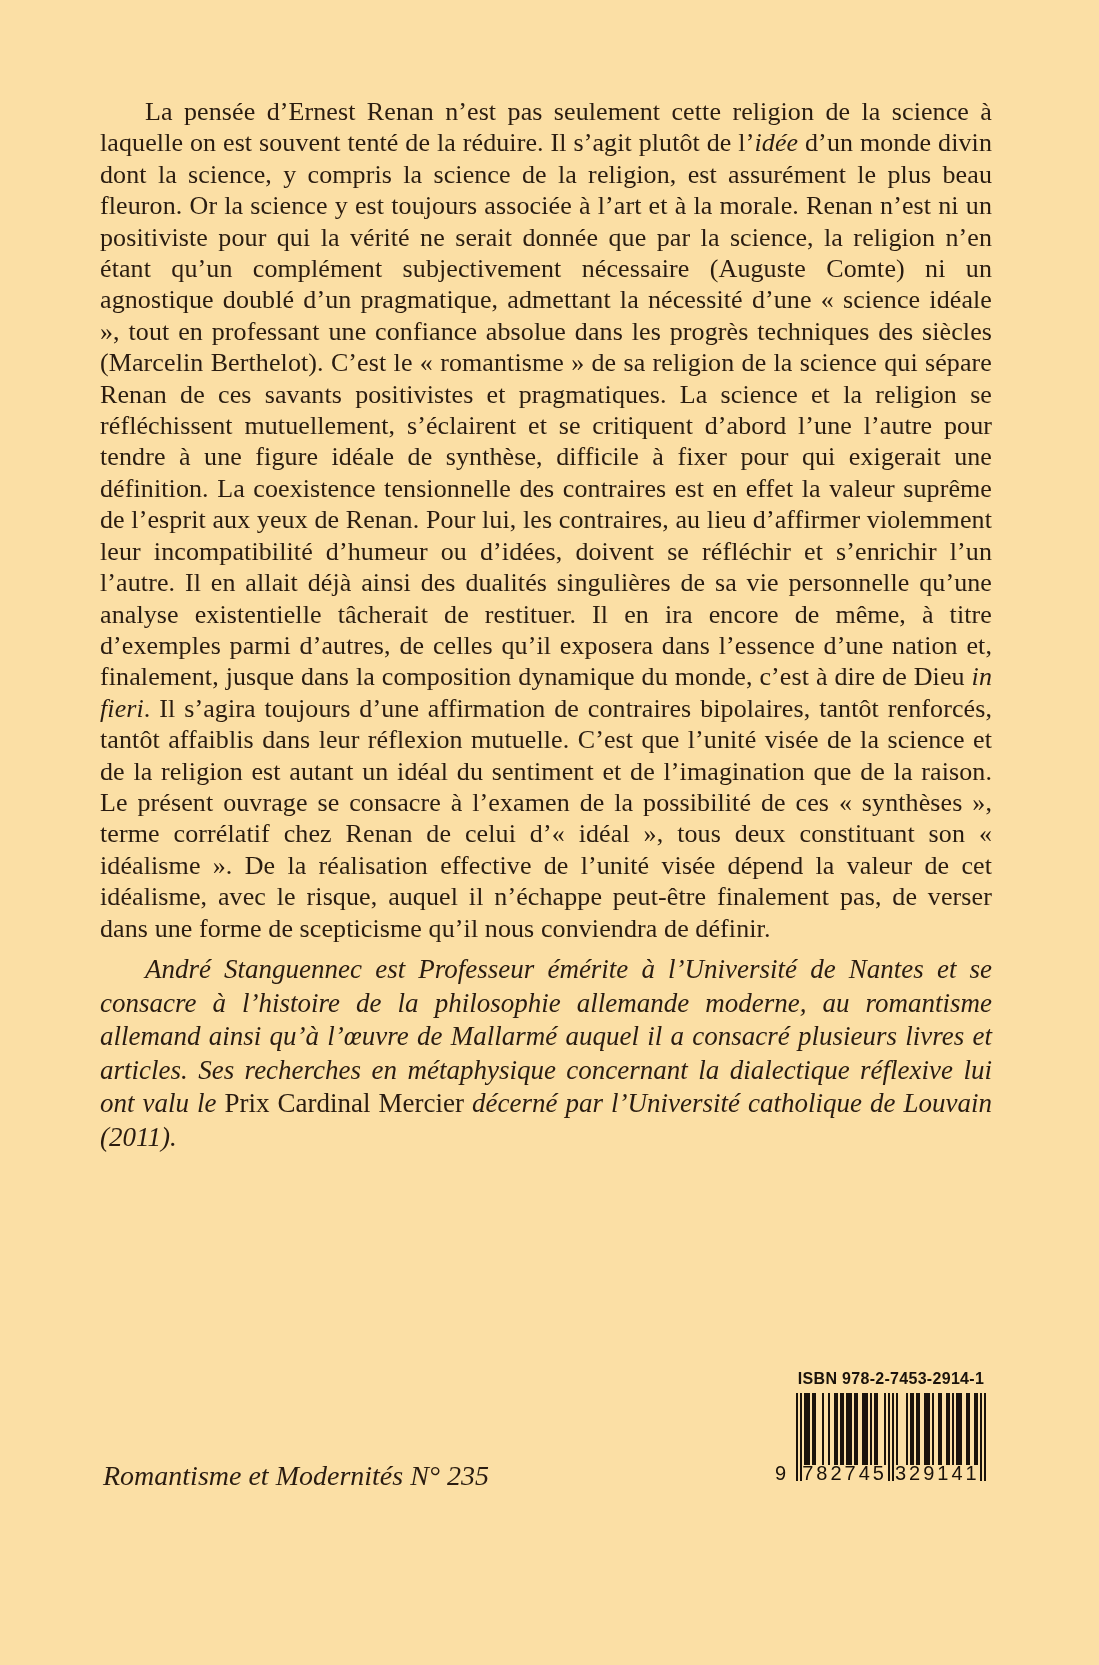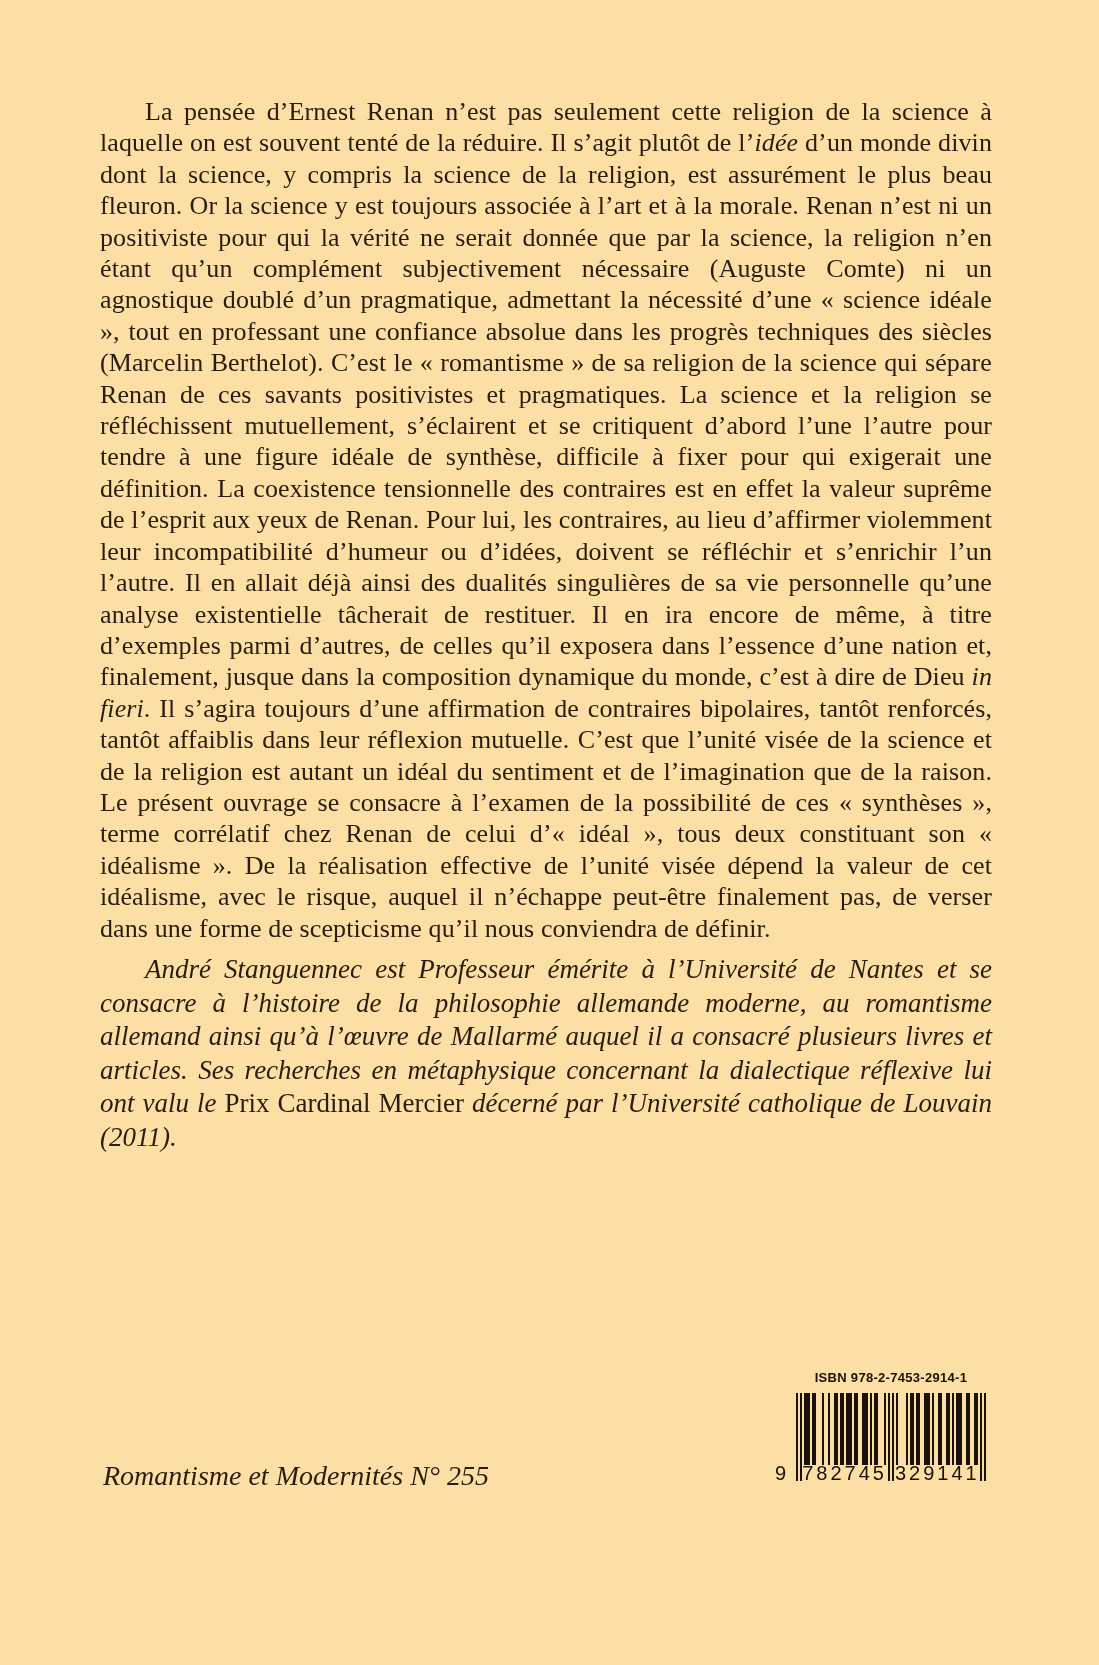--- a/index.html
+++ b/index.html
@@ -57,21 +57,21 @@
     width: 220px;
     color: #1a120a;
   }
   #isbn-label {
     position: absolute;
     left: 24px;
     top: 0;
     width: 190px;
     text-align: center;
     font-family: "Liberation Sans", sans-serif;
-    font-size: 13px;
+    font-size: 16px;
     font-weight: bold;
     letter-spacing: 0.3px;
     white-space: nowrap;
   }
   #bars {
     position: absolute;
     left: 24px;
     top: 23px;
     width: 190px;
     height: 88px;
@@ -97,21 +97,21 @@
 <body>
 
 <div id="page">
 
   <div id="text-block">
     <p class="synopsis"><span>La pensée d’Ernest Renan n’est pas seulement cette religion de la science à laquelle on est souvent tenté de la réduire. Il s’agit plutôt de l’</span><span class="it">idée</span><span> d’un monde divin dont la science, y compris la science de la religion, est assurément le plus beau fleuron. Or la science y est toujours associée à l’art et à la morale. Renan n’est ni un positiviste pour qui la vérité ne serait donnée que par la science, la religion n’en étant qu’un complément subjectivement nécessaire (Auguste Comte) ni un agnostique doublé d’un pragmatique, admettant la nécessité d’une « science idéale », tout en professant une confiance absolue dans les progrès techniques des siècles (Marcelin Berthelot). C’est le « romantisme » de sa religion de la science qui sépare Renan de ces savants positivistes et pragmatiques. La science et la religion se réfléchissent mutuellement, s’éclairent et se critiquent d’abord l’une l’autre pour tendre à une figure idéale de synthèse, difficile à fixer pour qui exigerait une définition. La coexistence tensionnelle des contraires est en effet la valeur suprême de l’esprit aux yeux de Renan. Pour lui, les contraires, au lieu d’affirmer violemment leur incompatibilité d’humeur ou d’idées, doivent se réfléchir et s’enrichir l’un l’autre. Il en allait déjà ainsi des dualités singulières de sa vie personnelle qu’une analyse existentielle tâcherait de restituer. Il en ira encore de même, à titre d’exemples parmi d’autres, de celles qu’il exposera dans l’essence d’une nation et, finalement, jusque dans la composition dynamique du monde, c’est à dire de Dieu </span><span class="it">in fieri</span><span>. Il s’agira toujours d’une affirmation de contraires bipolaires, tantôt renforcés, tantôt affaiblis dans leur réflexion mutuelle. C’est que l’unité visée de la science et de la religion est autant un idéal du sentiment et de l’imagination que de la raison. Le présent ouvrage se consacre à l’examen de la possibilité de ces « synthèses », terme corrélatif chez Renan de celui d’« idéal », tous deux constituant son « idéalisme ». De la réalisation effective de l’unité visée dépend la valeur de cet idéalisme, avec le risque, auquel il n’échappe peut-être finalement pas, de verser dans une forme de scepticisme qu’il nous conviendra de définir.</span></p>
 
     <p class="author-bio"><span>André Stanguennec est Professeur émérite à l’Université de Nantes et se consacre à l’histoire de la philosophie allemande moderne, au romantisme allemand ainsi qu’à l’œuvre de Mallarmé auquel il a consacré plusieurs livres et articles. Ses recherches en métaphysique concernant la dialectique réflexive lui ont valu le </span><span class="roman">Prix Cardinal Mercier</span><span> décerné par l’Université catholique de Louvain (2011).</span></p>
   </div>
 
-  <div id="series-label">Romantisme et Modernités N° 255</div>
+  <div id="series-label">Romantisme et Modernités N° 235</div>
 
   <div id="barcode-block">
     <div id="isbn-label">ISBN  978-2-7453-2914-1</div>
     <div id="bars">
       <span class="bc-digits" id="bc-digit-lead">9</span>
       <span class="bc-digits" id="bc-digits-left">782745</span>
       <span class="bc-digits" id="bc-digits-right">329141</span>
     <div class="module" style="left: 0px; height: 88px;"></div>
         <div class="module" style="left: 4px; height: 88px;"></div>
         <div class="module" style="left: 8px; height: 72px;"></div>

